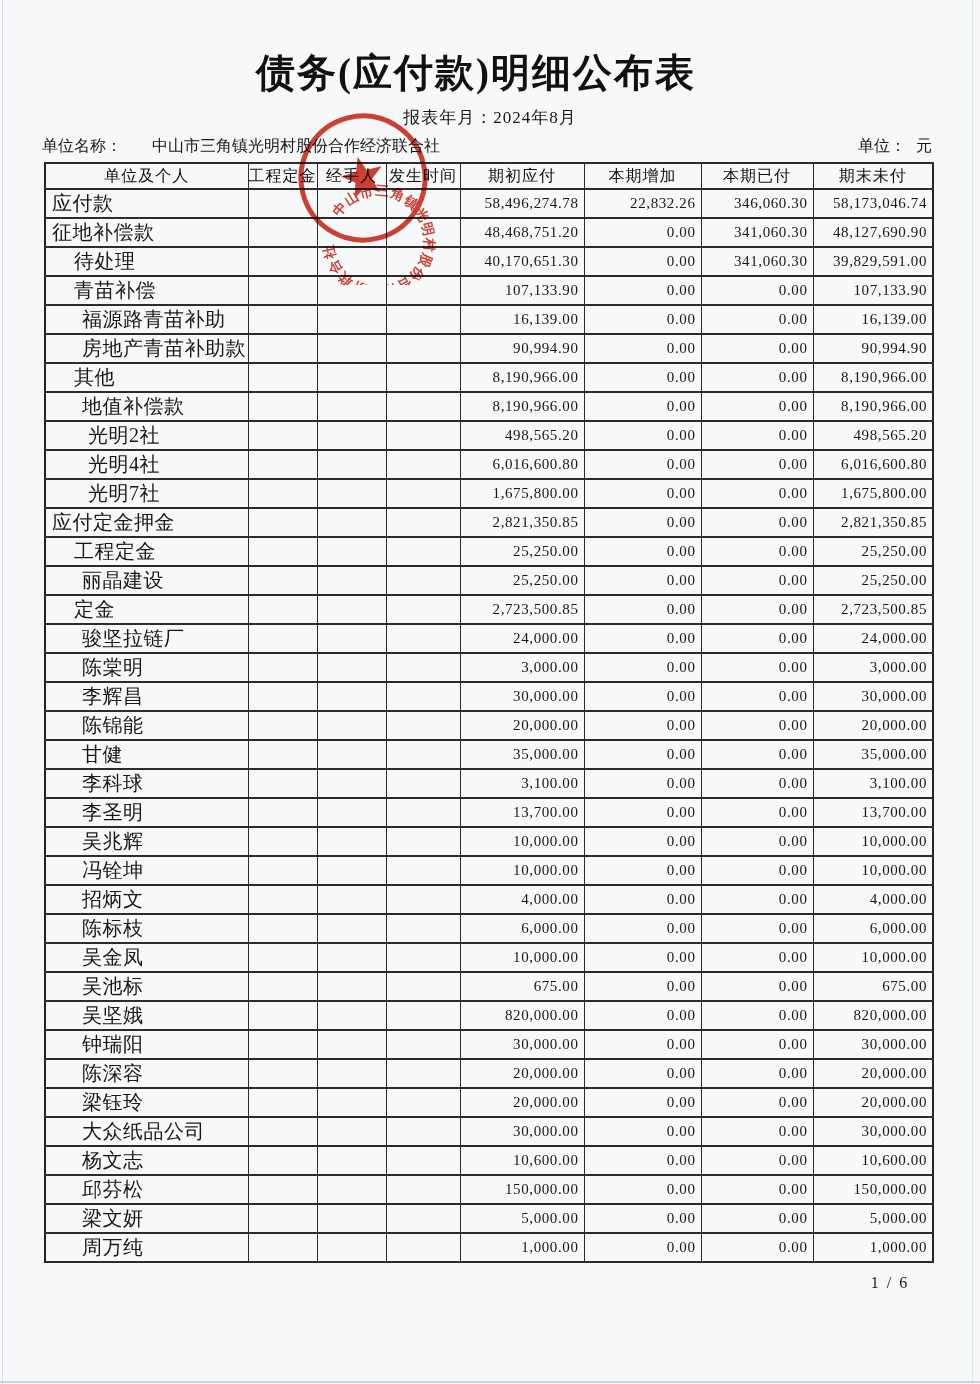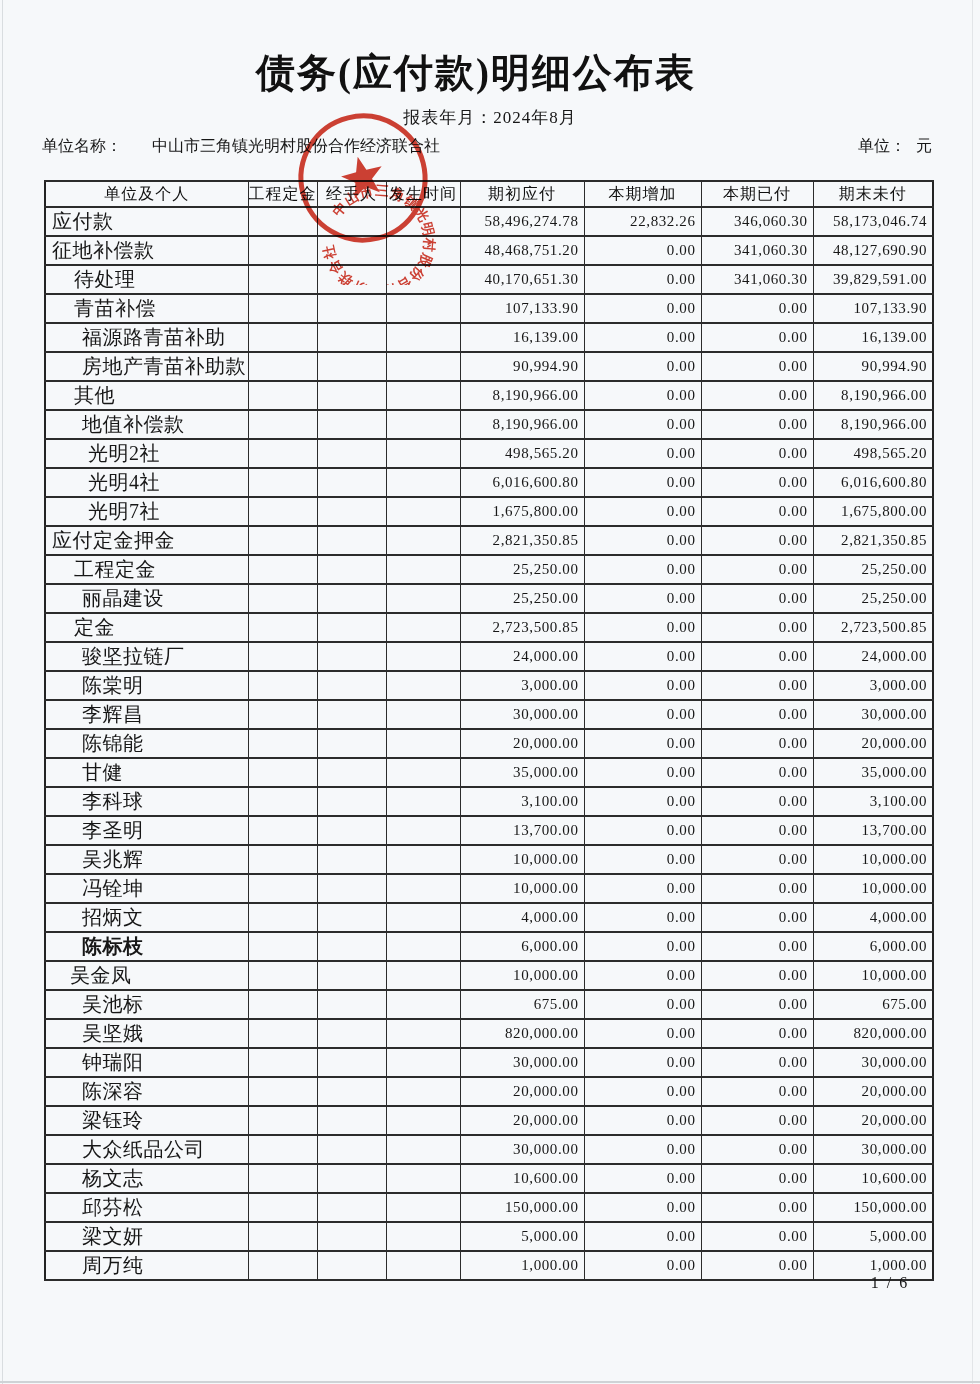--- a/index.html
+++ b/index.html
@@ -29,21 +29,21 @@
   }
   .meta-row {
     position: absolute; top: 136px; left: 42px; width: 890px;
     display: flex; justify-content: space-between; align-items: flex-end;
     font-size: 16px;
   }
   .unit-name-value { margin-left: 30px; }
   .currency-wrap .currency-value { margin-left: 10px; }
 
   .doc-table {
-    position: absolute; left: 44px; top: 180px; width: 888px;
+    position: absolute; left: 44px; top: 162px; width: 888px;
   }
   table {
     width: 100%;
     border-collapse: collapse;
     table-layout: fixed;
   }
   th, td {
     border: solid #2c2c2c;
     border-width: 2px 1px;
     overflow: hidden;
@@ -360,31 +360,31 @@
     <td class="c-name" style="padding-left: 36px;">招炳文</td>
     <td class="c-blank"></td>
     <td class="c-blank"></td>
     <td class="c-blank"></td>
     <td class="c-num">4,000.00</td>
     <td class="c-num">0.00</td>
     <td class="c-num">0.00</td>
     <td class="c-num">4,000.00</td>
   </tr>
         <tr>
-    <td class="c-name" style="padding-left: 36px; font-weight: bold;">陈标枝</td>
+    <td class="c-name" style="padding-left: 36px;">陈标枝</td>
     <td class="c-blank"></td>
     <td class="c-blank"></td>
     <td class="c-blank"></td>
     <td class="c-num">6,000.00</td>
     <td class="c-num">0.00</td>
     <td class="c-num">0.00</td>
     <td class="c-num">6,000.00</td>
   </tr>
         <tr>
-    <td class="c-name" style="padding-left: 24px;">吴金凤</td>
+    <td class="c-name" style="padding-left: 36px;">吴金凤</td>
     <td class="c-blank"></td>
     <td class="c-blank"></td>
     <td class="c-blank"></td>
     <td class="c-num">10,000.00</td>
     <td class="c-num">0.00</td>
     <td class="c-num">0.00</td>
     <td class="c-num">10,000.00</td>
   </tr>
         <tr>
     <td class="c-name" style="padding-left: 36px;">吴池标</td>

